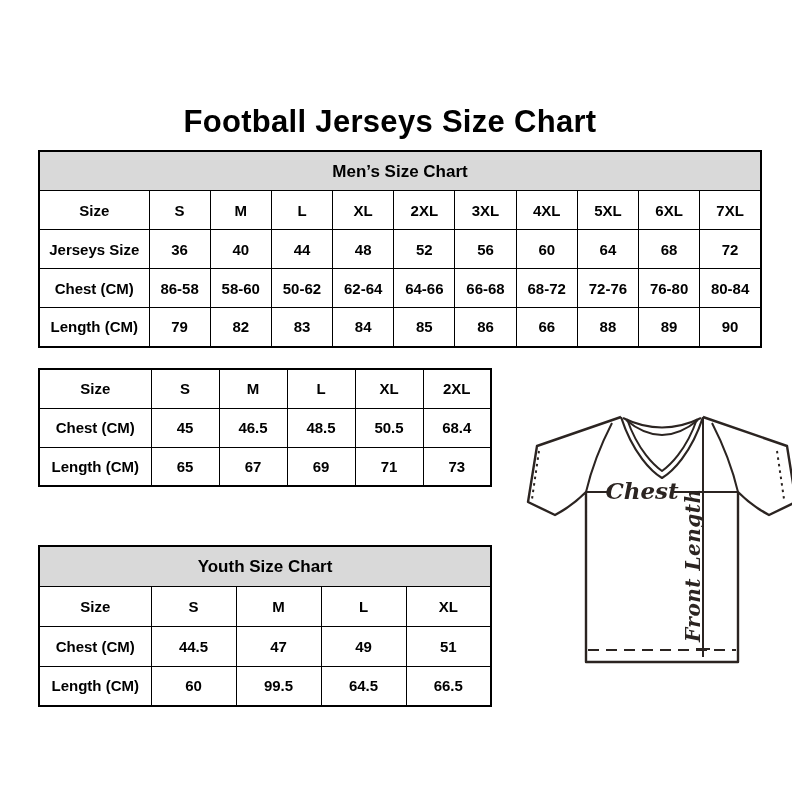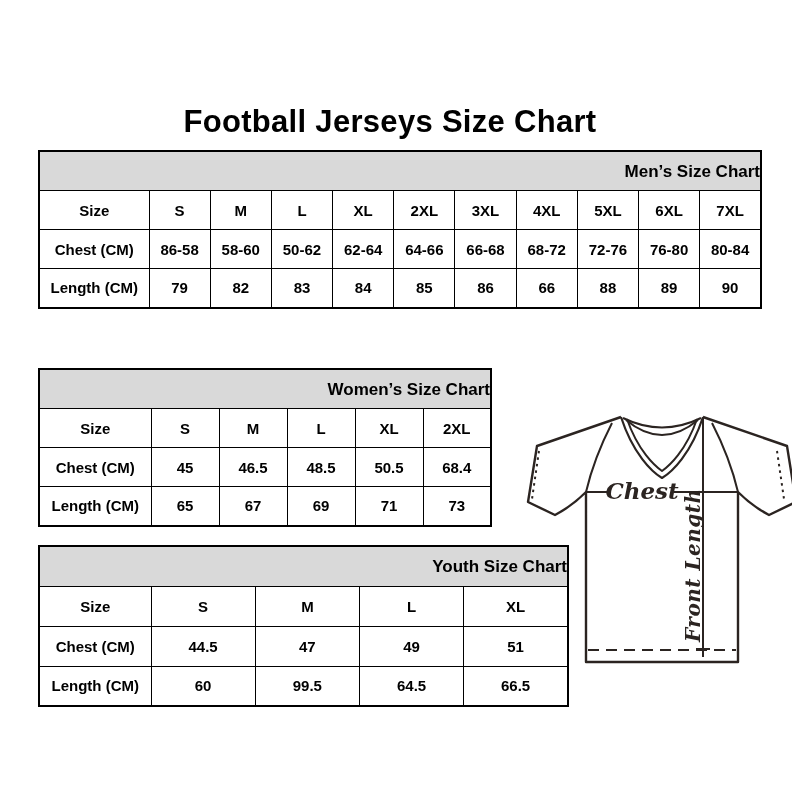--- a/index.html
+++ b/index.html
@@ -13,27 +13,27 @@
   }
   table.size-table{
     position:absolute;border-collapse:collapse;table-layout:fixed;
     background:#fff;border:2px solid #000;
   }
   table.size-table td,table.size-table th{
     border:1.5px solid #000;text-align:center;vertical-align:middle;
     font-weight:bold;padding:0;font-size:15px;line-height:1;
   }
   table.size-table .title-cell{
-    background:#d9d9d9;font-size:17px;height:38px;text-align:right;
+    background:#d9d9d9;font-size:17px;height:38px;
   }
   #mens-table{left:38px;top:150px;width:724px;}
   #mens-table tr{height:39px;}
   #womens-table{left:38px;top:368px;width:454px;}
   #womens-table tr{height:39px;}
-  #youth-table{left:38px;top:545px;width:531px;}
+  #youth-table{left:38px;top:545px;width:454px;}
   #youth-table tr{height:40px;}
   .jersey-wrap{position:absolute;left:524px;top:410px;width:268px;height:264px;}
   .jersey-wrap svg{display:block;width:100%;height:100%;}
   .diagram-label{
     font-family:"DejaVu Serif",serif;font-style:italic;font-weight:bold;
     fill:#2b2421;
   }
 </style>
 </head>
 <body>
@@ -67,20 +67,33 @@
       <th>L</th>
       <th>XL</th>
       <th>2XL</th>
       <th>3XL</th>
       <th>4XL</th>
       <th>5XL</th>
       <th>6XL</th>
       <th>7XL</th>
     </tr>
     <tr>
+      <td>Jerseys Size</td>
+      <td>36</td>
+      <td>40</td>
+      <td>44</td>
+      <td>48</td>
+      <td>52</td>
+      <td>56</td>
+      <td>60</td>
+      <td>64</td>
+      <td>68</td>
+      <td>72</td>
+    </tr>
+    <tr>
       <td>Chest (CM)</td>
       <td>86-58</td>
       <td>58-60</td>
       <td>50-62</td>
       <td>62-64</td>
       <td>64-66</td>
       <td>66-68</td>
       <td>68-72</td>
       <td>72-76</td>
       <td>76-80</td>
@@ -105,23 +118,20 @@
   <table class="size-table" id="womens-table">
     <colgroup>
         <col style="width:112px">
         <col>
         <col>
         <col>
         <col>
         <col>
       </colgroup>
     <tbody>
-        <tr>
-      <td class="title-cell" colspan="6">Women’s Size Chart</td>
-    </tr>
     <tr>
       <th>Size</th>
       <th>S</th>
       <th>M</th>
       <th>L</th>
       <th>XL</th>
       <th>2XL</th>
     </tr>
     <tr>
       <td>Chest (CM)</td>

